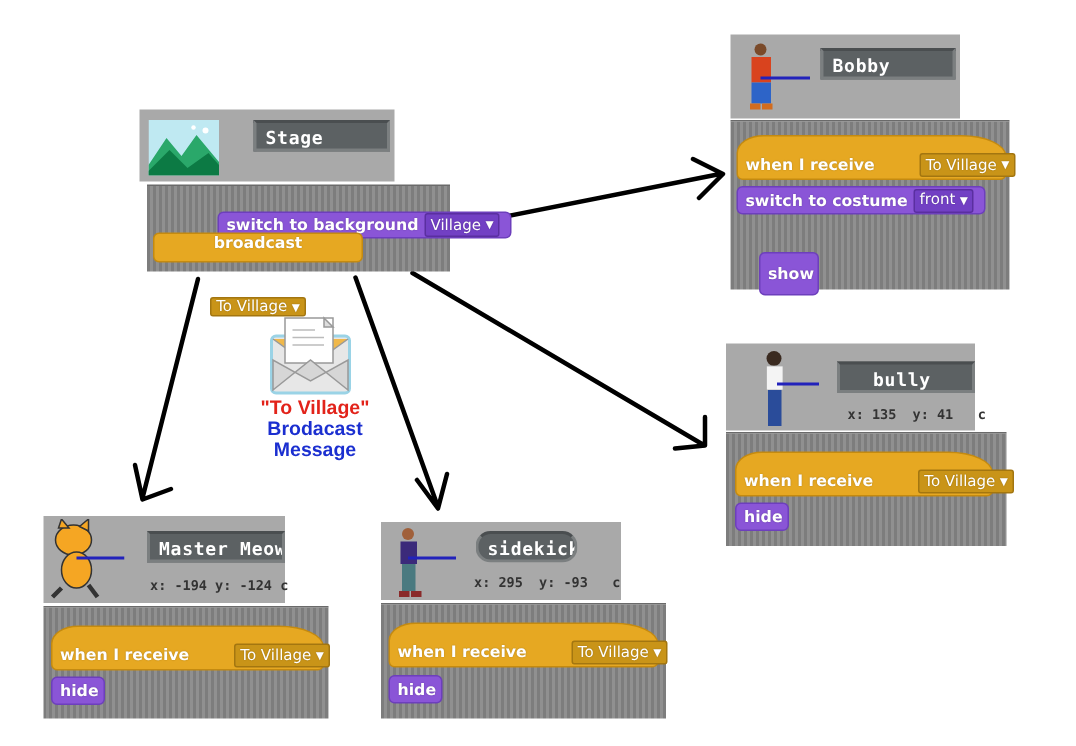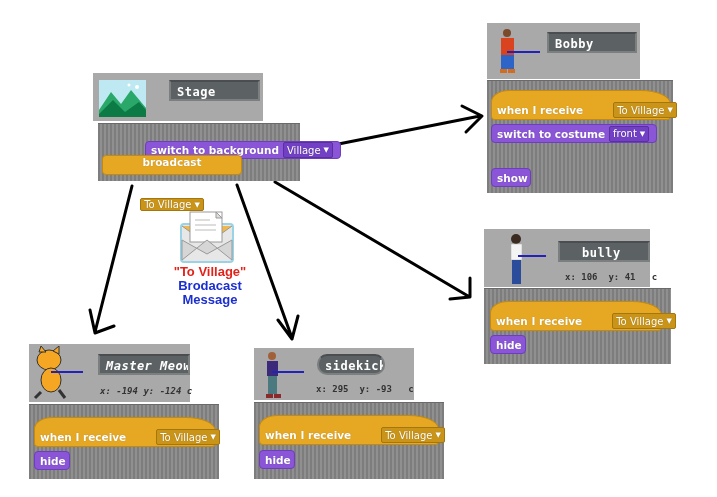--- a/index.html
+++ b/index.html
@@ -142,55 +142,55 @@
       <span class="caret">▼</span>
     </span>
   </div>
   <div class="block looks" style="left:4px; top:43px; height:19px; width:166px;">
     <span>switch to costume</span>
     <span class="dropdown lk">
       <span>front</span>
       <span class="caret">▼</span>
     </span>
   </div>
-  <div class="block looks" style="left:4px; top:87px; height:19px; width:40px;">
+  <div class="block looks" style="left:19px; top:87px; height:29px; width:40px;">
     <span>show</span>
   </div>
 </div>
 
 <div class="sprite-header" style="left:484px; top:229px; width:166px; height:58px;">
   <svg class="thumb" style="left:22px; top:3px;" width="40" height="55" viewBox="0 0 40 55">
     <circle cx="10" cy="7" r="5" fill="#3a2a20"></circle>
     <rect x="5" y="12" width="11" height="16" fill="#f4f4f4" stroke="#aaa" stroke-width="0.5"></rect>
     <rect x="6" y="28" width="9" height="24" fill="#2a4c9a"></rect>
     <line x1="12" y1="24" x2="40" y2="24" stroke="#2222bb" stroke-width="2"></line>
   </svg>
   <div class="name-box" style="left:74px; top:12px; width:92px;padding-left:22px;">bully</div>
   <div class="coords" style="left:81px; top:43px;">
     <span>x:</span>
-    <span>106</span>&nbsp;
+    <span>135</span>&nbsp;
     <span>y:</span>
     <span>41</span>&nbsp;&nbsp;
     <span>c</span>
   </div>
 </div>
 <div class="script-area" style="left:484px; top:288px; width:187px; height:75px;">
   <div class="block control hat" style="left:6px; top:12px; height:30px; width:172px; padding-top:10px;">
     <span>when I receive</span>
     <span class="dropdown ctrl">
       <span>To Village</span>
       <span class="caret">▼</span>
     </span>
   </div>
   <div class="block looks" style="left:6px; top:46px; height:19px; width:36px;">
     <span>hide</span>
   </div>
 </div>
 
-<div class="sprite-header" style="left:29px; top:344px; width:161px; height:58px;font-style:italic;">
+<div class="sprite-header" style="left:29px; top:344px; width:161px; height:58px;">
   <svg class="thumb" style="left:2px; top:2px;" width="52" height="54" viewBox="0 0 52 54">
     <ellipse cx="18" cy="14" rx="12" ry="10" fill="#f5a623" stroke="#333" stroke-width="1"></ellipse>
     <path d="M8 6 L10 0 L15 6Z M22 5 L28 0 L28 8Z" fill="#f5a623" stroke="#333"></path>
     <ellipse cx="20" cy="34" rx="10" ry="12" fill="#f5a623" stroke="#333"></ellipse>
     <path d="M10 46 L4 52 M28 44 L34 52" stroke="#333" stroke-width="3"></path>
     <line x1="20" y1="26" x2="52" y2="26" stroke="#2222bb" stroke-width="2"></line>
   </svg>
   <div class="name-box" style="left:69px; top:10px; width:92px;">Master Meow</div>
   <div class="coords" style="left:71px; top:42px;">
     <span>x:</span>

